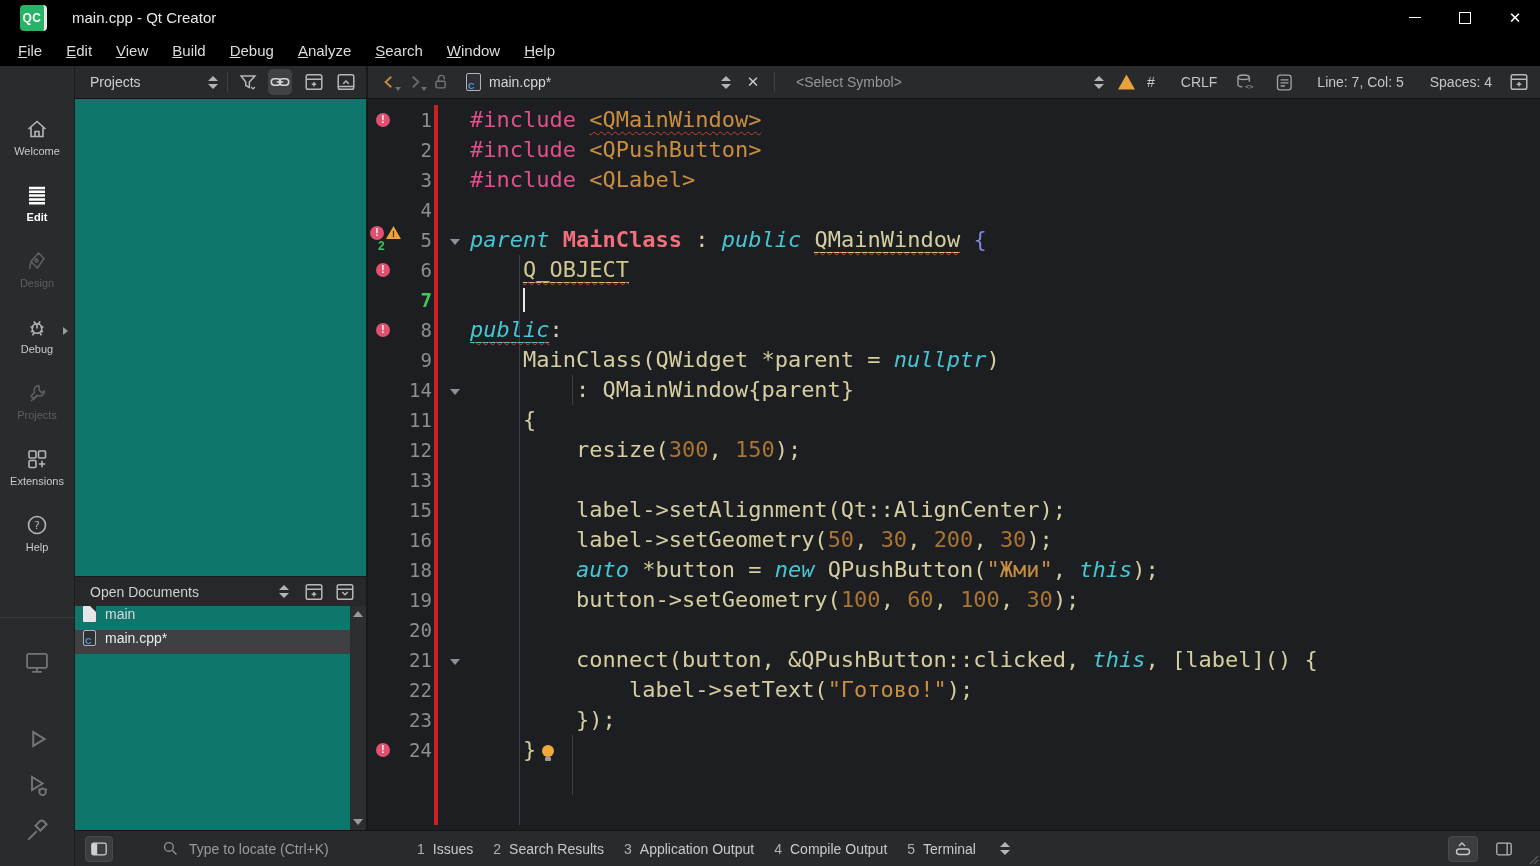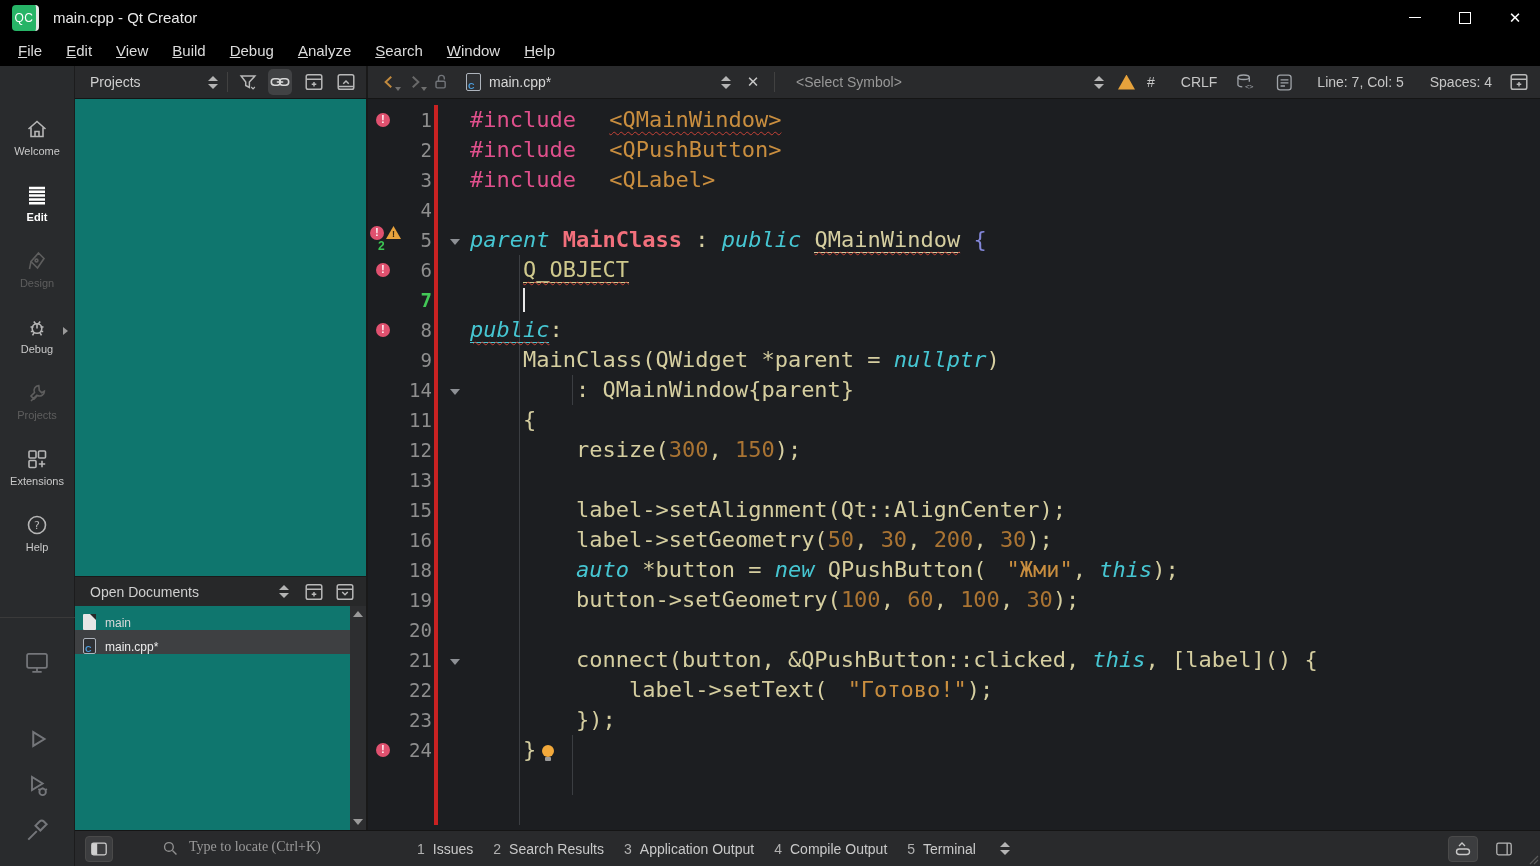--- a/index.html
+++ b/index.html
@@ -2,24 +2,24 @@
 <html><head>
 <meta charset="utf-8">
 <style>
   * { margin:0; padding:0; box-sizing:border-box; }
   html,body { width:1540px; height:866px; background:#000; overflow:hidden;
     font-family:"Liberation Sans", sans-serif; }
 
   
   .titlebar{position:absolute;left:0;top:0;width:1540px;height:35px;background:#000;
     display:flex;align-items:center;}
-  .app-logo{width:27px;height:26px;margin-left:12px;background:#27b467;border-radius:4px;
-    color:#fff;font-weight:normal;font-size:12px;display:flex;align-items:center;justify-content:center;
+  .app-logo{width:27px;height:26px;margin-left:20px;background:#27b467;border-radius:4px;
+    color:#fff;font-weight:bold;font-size:12px;display:flex;align-items:center;justify-content:center;
     letter-spacing:.5px;border-right:3px solid #e8e8e8;}
-  .win-title{color:#e8e8e8;font-size:15px;margin-left:14px;}
+  .win-title{color:#e8e8e8;font-size:15px;margin-left:25px;}
   .win-controls{margin-left:auto;display:flex;height:35px;}
   .win-btn{width:50px;height:35px;display:flex;align-items:center;justify-content:center;color:#fff;}
   .glyph-min{width:12px;height:0;border-top:1.6px solid #fff;}
   .glyph-max{width:12px;height:12px;border:1.6px solid #fff;}
   .glyph-close::before{content:'✕';font-size:15px;color:#fff;}
 
   
   .menubar{position:absolute;left:0;top:35px;width:1540px;height:31px;background:#000;
     display:flex;align-items:center;padding-left:6px;}
   .menu-item{display:inline-block;color:#dcdcdc;font-size:15px;padding:5px 12px;}
@@ -69,21 +69,21 @@
   .run-ic{margin-top:26px;color:#74767a;}
   .run-ic.first{margin-top:30px;}
 
   
   .panel{position:absolute;left:75px;top:99px;width:293px;height:731px;background:#0f766e;
     border-right:2px solid #191919;}
   .opendocs-head{position:absolute;left:0;top:477px;width:100%;height:30px;border-top:1px solid #1a1a1a;
     display:flex;align-items:center;padding:0 8px 0 15px;background:#272829;}
   .od-title{color:#cfcfcf;font-size:14px;width:195px;}
   .od-list{position:absolute;left:0;top:507px;width:275px;}
-  .od-row{height:24px;display:flex;align-items:flex-end;padding-left:8px;color:#d8d8d8;font-size:12px;}
+  .od-row{height:24px;display:flex;align-items:flex-start;padding-left:8px;color:#d8d8d8;font-size:14px;}
   .od-row.selected{background:#3e4042;color:#ececec;}
   .doc-icon{width:13px;height:16px;background:#e6e6e6;border-radius:1px;flex:none;position:relative;}
   .doc-icon::after{content:'';position:absolute;right:0;top:0;border:3px solid;border-color:#272829 #272829 transparent transparent;}
   .cpp-icon{width:13px;height:16px;border:1.5px solid #aeb4bc;border-radius:2px;flex:none;position:relative;background:#2e3033;}
   .cpp-icon::after{content:'C';position:absolute;left:1px;bottom:-1px;color:#4c9fe0;font:bold 9px/1 "Liberation Sans",sans-serif;}
   .od-row .name{margin-left:9px;}
   .od-scroll{position:absolute;right:0;top:507px;width:16px;height:224px;background:#2d2e30;}
   .od-scroll .a{position:absolute;left:3px;width:0;height:0;border-left:5px solid transparent;border-right:5px solid transparent;}
   .od-scroll .up{top:5px;border-bottom:6px solid #9a9a9a;}
   .od-scroll .dn{bottom:5px;border-top:6px solid #9a9a9a;}
@@ -103,33 +103,33 @@
     color:#3a2a10;font:bold 9px/16px "Liberation Sans",sans-serif;text-align:center;top:8px;left:8px;}
   .gi i.warning::before{content:'!';}
   .gi i.p0{left:2px;top:1px;} .gi i.p1{left:18px;top:1px;}
   .gi b.cnt{position:absolute;left:10px;top:14px;color:#3bc553;font:bold 12px "Liberation Sans",sans-serif;}
   .lnum{width:28px;flex:none;text-align:right;color:#8e8e8e;font:19px/30px "DejaVu Sans Mono",monospace;}
   .cl.active .lnum{color:#43c857;font-weight:bold;}
   .fold{width:30px;flex:none;text-align:center;margin-left:8px;}
   .fold i{display:inline-block;width:0;height:0;border-left:5px solid transparent;border-right:5px solid transparent;border-top:6px solid #8d9095;}
   .codeln{white-space:pre;font:22px/30px "DejaVu Sans Mono",monospace;color:#d5cea0;}
   .tx{color:#d5cea0;} .kw{color:#46c6d2;font-style:italic;} .ty{color:#f2707c;font-weight:bold;}
-  .pp{color:#e0508c;} .str{color:#c98e3f;margin-left:20px;} .num{color:#aa7433;} .mac{color:#cfc98d;} .pu{color:#8286d8;}
+  .pp{color:#e0508c;} .str{color:#c98e3f;} .num{color:#aa7433;} .mac{color:#cfc98d;} .pu{color:#8286d8;}
   .err{text-decoration:underline wavy 1.2px #c54236;text-underline-offset:4px;}
   .lnk{border-bottom:1px solid currentColor;}
   .cursor{display:inline-block;width:2px;height:24px;background:#e8e8e8;vertical-align:-5px;}
   .bulb{display:inline-block;width:12px;height:12px;border-radius:50%;background:#f2a93b;position:relative;margin-left:6px;}
   .bulb::after{content:'';position:absolute;left:3px;bottom:-4px;width:6px;height:4px;background:#9a9a9a;border-radius:1px;}
 
   
   .bottombar{position:absolute;left:75px;top:830px;width:1465px;height:36px;background:#292a2c;
     border-top:1px solid #151515;display:flex;align-items:center;}
   .tog-btn{width:28px;height:26px;margin-left:10px;background:#3c3d3f;border:1px solid #4a4a4a;border-radius:4px;
     display:flex;align-items:center;justify-content:center;}
-  .locator{display:flex;margin-left:48px;width:210px;font-family:Liberation Serif, serif;}
+  .locator{display:flex;align-items:center;margin-left:48px;width:210px;}
   .locator .ph{color:#9a9a9a;font-size:14px;margin-left:9px;}
   .out-btns{display:flex;align-items:center;margin-left:36px;}
   .out-btn{display:flex;align-items:center;padding:0 10px;height:36px;}
   .out-btn .n{color:#b0b0b0;font-size:14px;margin-right:8px;}
   .out-btn .l{color:#c9c9c9;font-size:14px;}
   .bb-right{margin-left:auto;display:flex;align-items:center;margin-right:22px;}
   .det-btn{width:30px;height:26px;background:#3c3d3f;border:1px solid #4a4a4a;border-radius:4px;
     display:flex;align-items:center;justify-content:center;}
   .grip{position:absolute;right:1px;bottom:1px;}
 

